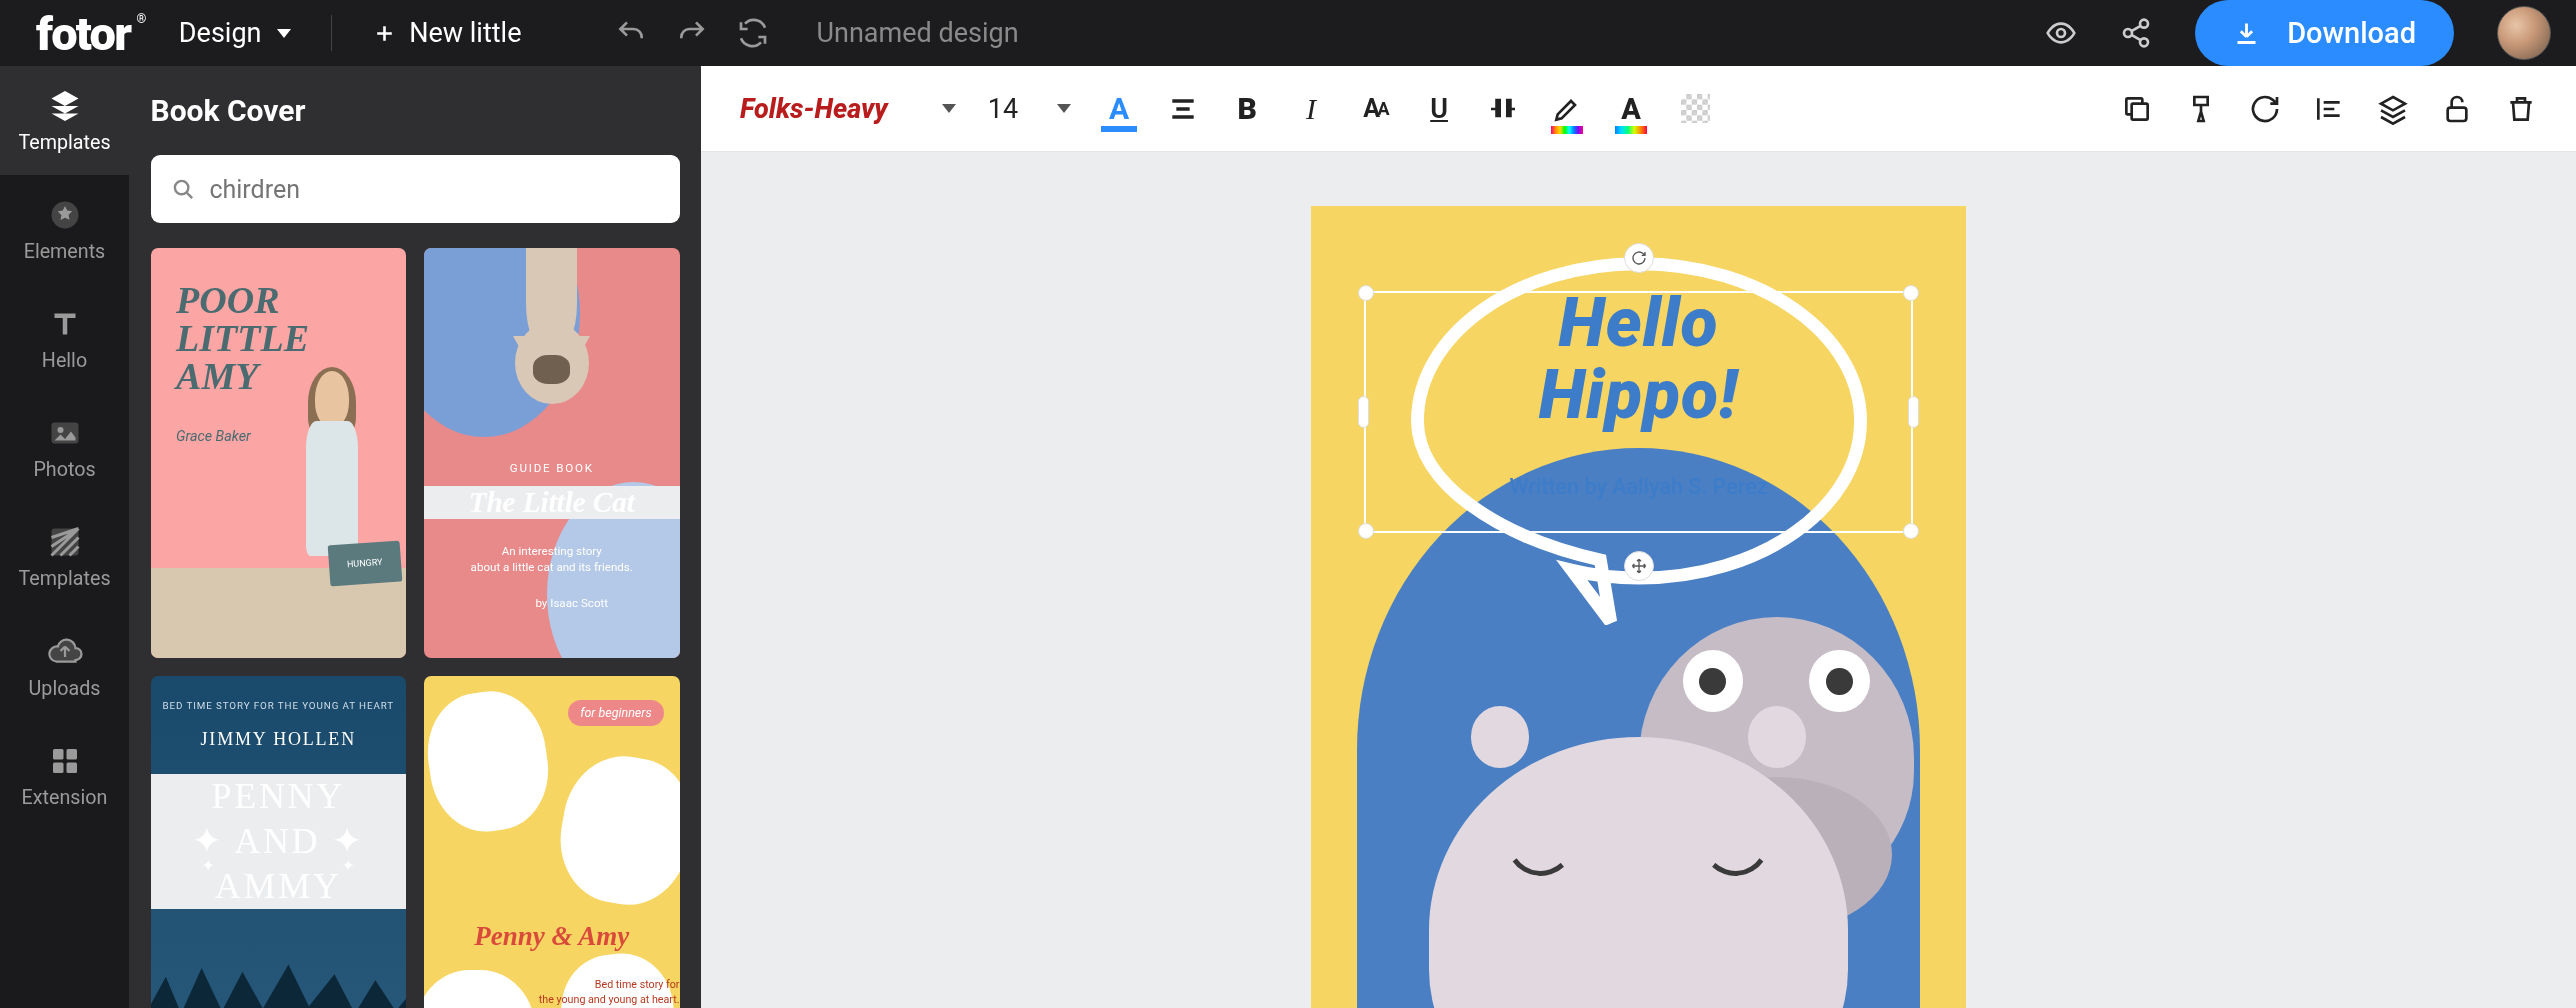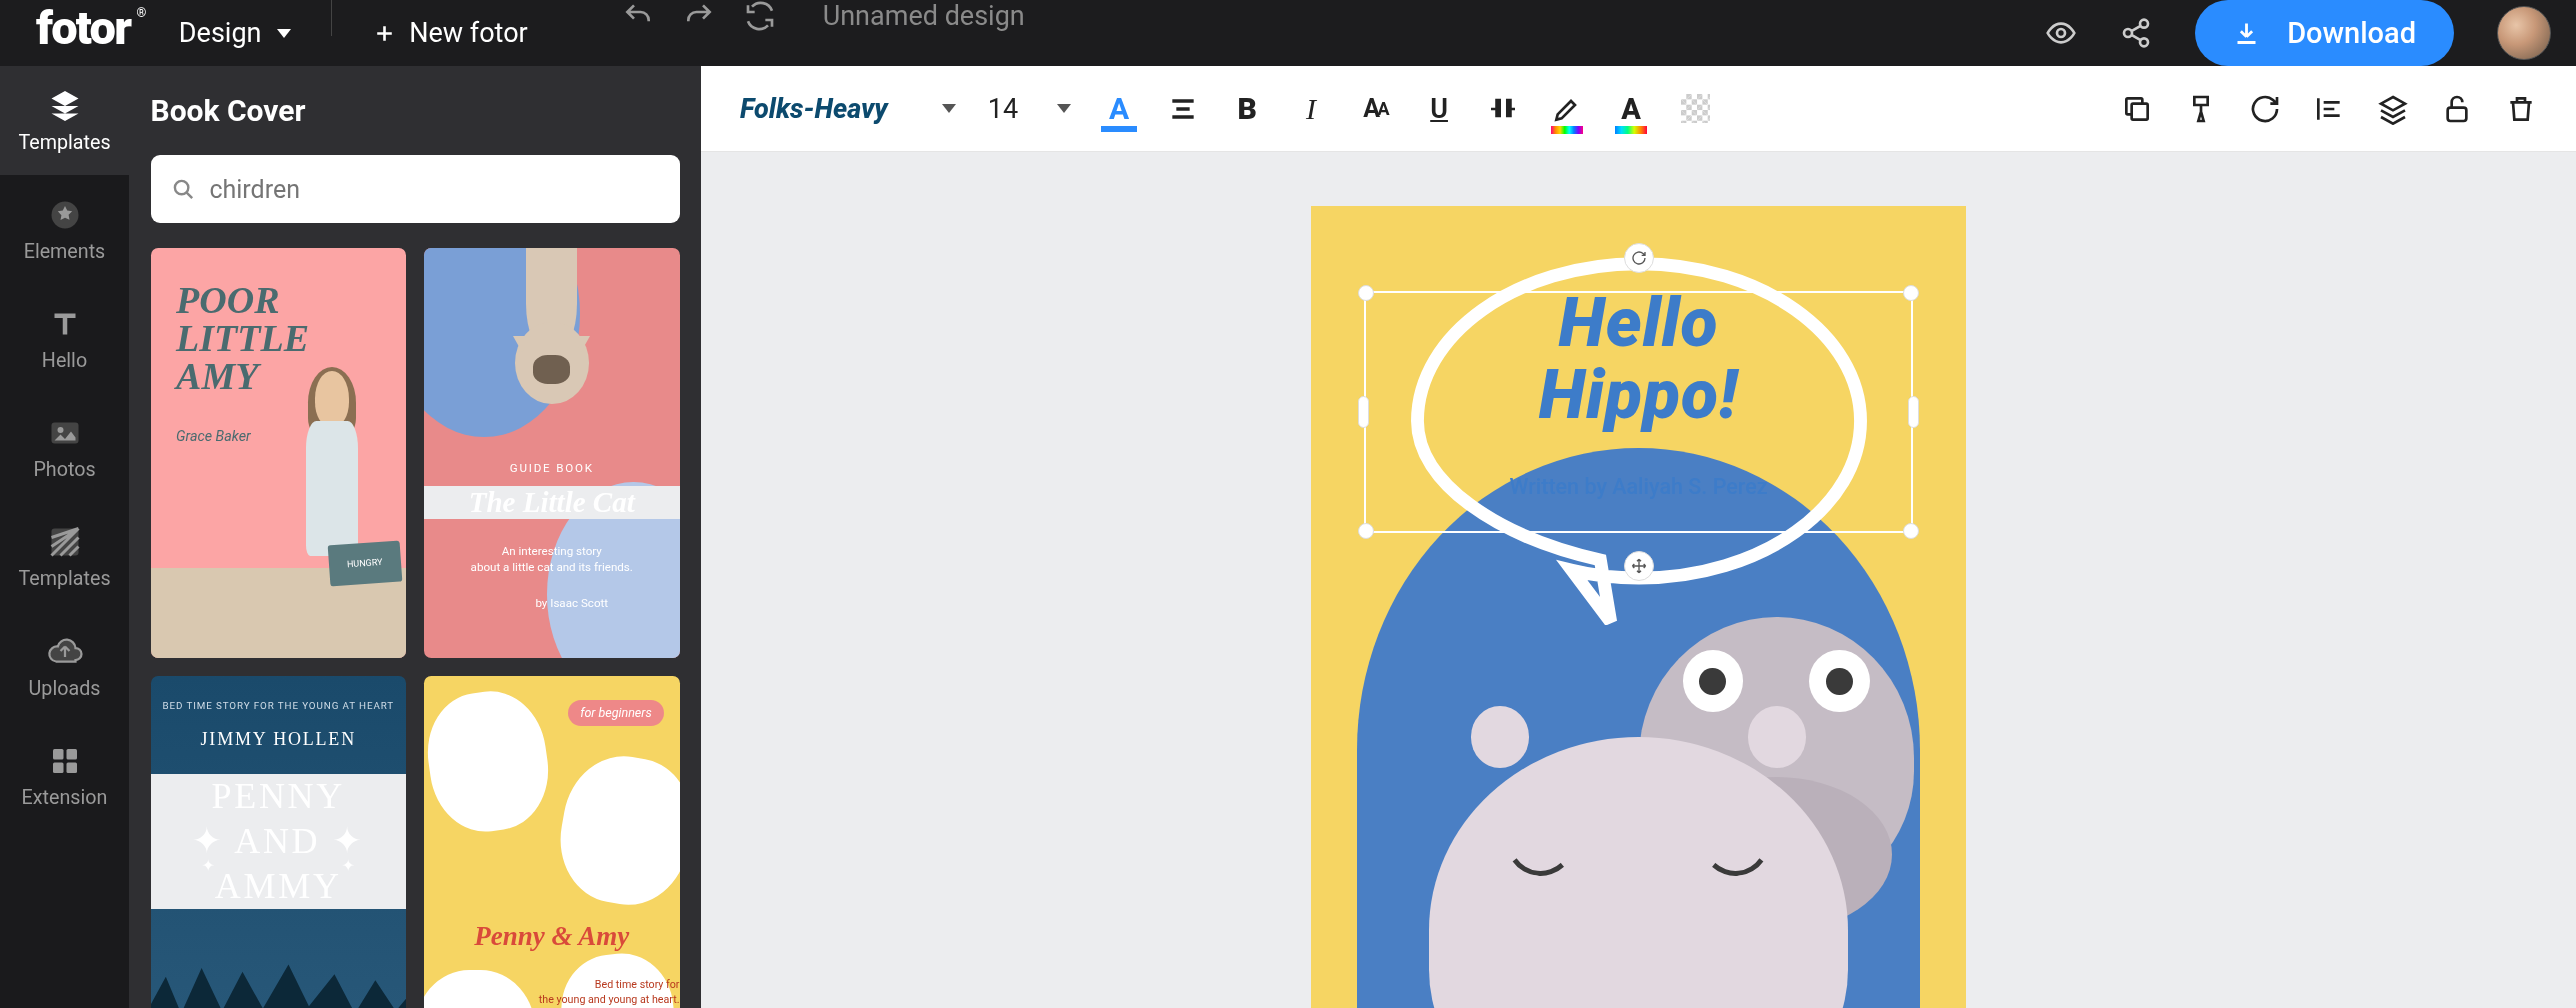--- a/index.html
+++ b/index.html
@@ -3,21 +3,21 @@
 <meta charset="utf-8">
 <style>
   * { box-sizing: border-box; margin: 0; padding: 0; font-family: -apple-system, BlinkMacSystemFont, "Segoe UI", Roboto, sans-serif; }
   body { width: 2576px; height: 1009px; overflow: hidden; background: #f0f0f0; transform-origin: top left; }
   
   
 
   .app { width: 2576px; height: 1009px; display: flex; flex-direction: column; }
 
   
-  .topbar { height: 100px; background: #1c1c1e; display: flex; padding: 0 25px 0 36px; gap: 29px; }
+  .topbar { height: 100px; background: #1c1c1e; display: flex; align-items: center; padding: 0 25px 0 36px; gap: 29px; }
   .logo { font-family: Arial, sans-serif; font-weight: 900; font-size: 47px; color: #fff; position: relative; letter-spacing: -1.8px; }
   .logo sup { font-size: 12.5px; position: absolute; top: 5.4px; right: -14.3px; font-weight: 400; }
   .design-dd { display: flex; align-items: center; gap: 16px; color: #fff; font-size: 27px; margin-left: 19.7px;}
   .vdiv { width: 0.9px; height: 36px; background: #444; margin: 0 10.7px; }
   .new-design { display: flex; align-items: center; gap: 12.5px; color: #fff; font-size: 27px; }
   .tb-icon { width: 32px; height: 32px; color: #9a9a9a; display: flex; align-items: center; justify-content: center; }
   .tb-icon svg { width: 32px; height: 32px; }
   .doc-title { color: #8a8a8a; font-size: 27px; margin-left: 18px; }
   .tb-spacer { flex: 1; }
   .tb-right { display: flex; align-items: center; gap: 43px; }
@@ -83,21 +83,21 @@
   .tpl4 .cat.b { top:20%; right:-4%; width:50%; height:36%; transform:rotate(10deg); }
   .tpl4 .cat.c { bottom:-6%; left:-4%; width:48%; height:34%; }
   .tpl4 .cat.d { bottom:2%; right:2%; width:44%; height:30%; transform:rotate(-6deg); }
   .tpl4 .badge { position:absolute; top:6%; right:6%; background:#e88; color:#fff; padding:5.4px 12.5px; font-size:12.5px; border-radius:14.3px; font-style:italic; }
   .tpl4 .title { position:absolute; top:60%; left:0; right:0; text-align:center; font-family:Georgia,serif; font-style:italic; color:#d94a3a; font-size:27px; font-weight:bold; }
   .tpl4 .desc { position:absolute; top:74%; left:0; right:0; text-align:right; color:#b8391e; font-size:10.7px; line-height:1.4; }
 
   
   .main { flex: 1; display: flex; flex-direction: column; background: #ecedef; }
   .text-toolbar { height: 86px; background: #fff; display: flex; align-items: center; padding: 0 39px; gap: 32px; border-bottom: 0.9px solid #e5e5e5; }
-  .ff { font-weight: 800; font-size: 27px; font-style: italic; color:#0c4a6e; }
+  .ff { font-weight: 800; font-size: 27px; font-style: italic; color:#b91c1c; }
   .fs { font-size: 27px; color:#222; }
   .tool { width: 32px; height: 32px; display:flex; align-items:center; justify-content:center; color:#222; }
   .tool.blue-u { position:relative; }
   .tool.blue-u::after { content:''; position:absolute; bottom:-7.2px; left:-1.8px; right:-1.8px; height:5.4px; background:#2a8cff; }
   .tool svg { width: 100%; height: 100%; }
   .tt-spacer { flex: 1; }
 
   .canvas-wrap { flex:1; display:flex; justify-content:center; align-items:flex-start; padding-top: 54px; overflow:hidden; }
   .canvas { width: 655px; height: 805px; background: #f6d563; position: relative; }
   .hippo-body { position:absolute; bottom:-5%; left:7%; width:86%; height:75%; background:#4a7fc4; border-radius:50% 50% 0 0; }
@@ -143,21 +143,21 @@
     <div class="logo"><span>fotor</span><sup>®</sup></div>
     <div class="design-dd">
       <span>Design</span>
       <span class="chev"></span>
     </div>
     <div class="vdiv"></div>
     <div class="new-design">
       <svg viewBox="0 0 24 24" fill="none" stroke="currentColor" stroke-width="2.5" style="width:25px;height:25px;">
           <path d="M12 5v14M5 12h14"></path>
         </svg>
-      <span>New fotor</span>
+      <span>New little</span>
     </div>
     <div style="width:36px"></div>
     <div class="tb-icon">
         <svg viewBox="0 0 24 24" fill="none" stroke="currentColor" stroke-width="2">
           <path d="M9 14L4 9l5-5M4 9h10a6 6 0 016 6v1"></path>
         </svg>
       </div>
     <div class="tb-icon">
         <svg viewBox="0 0 24 24" fill="none" stroke="currentColor" stroke-width="2">
           <path d="M15 14l5-5-5-5M20 9H10a6 6 0 00-6 6v1"></path>

